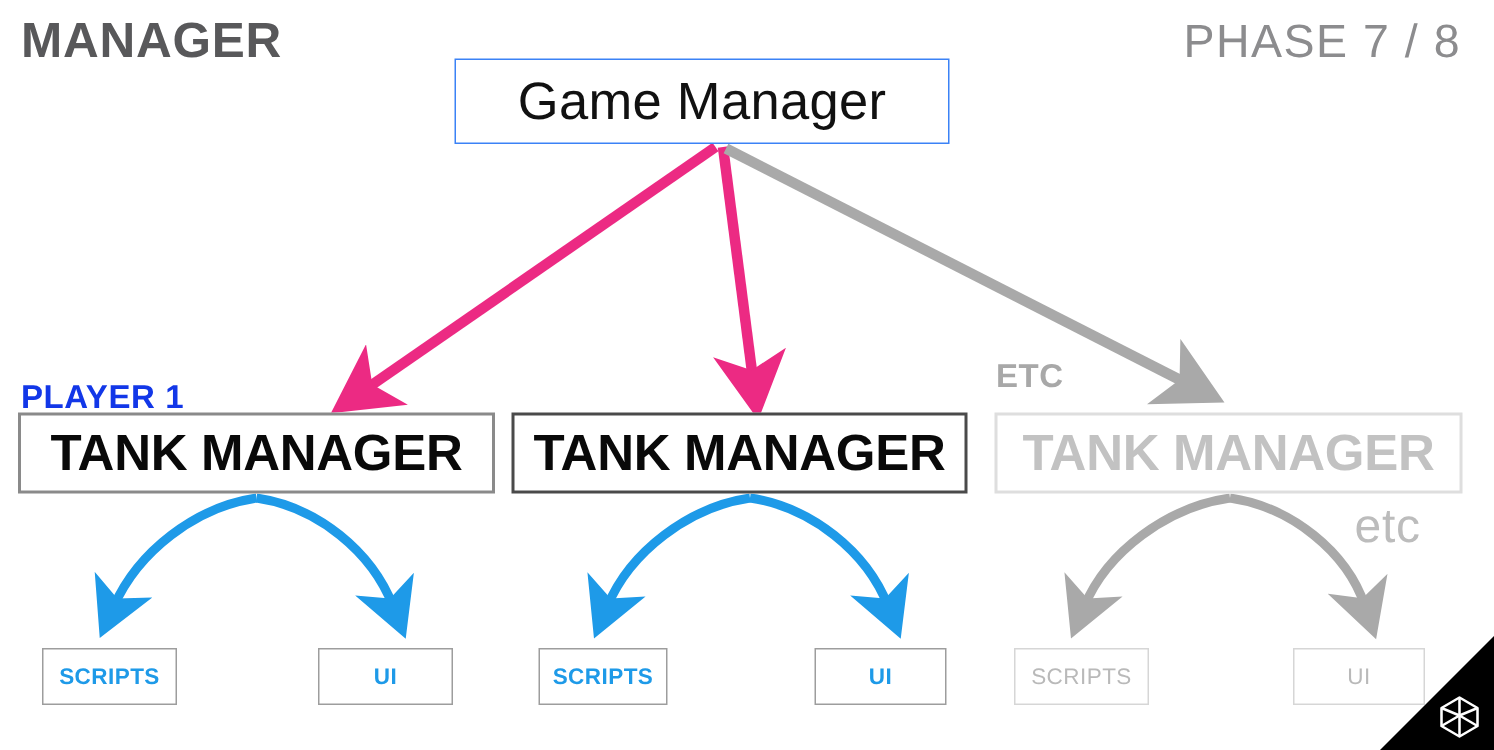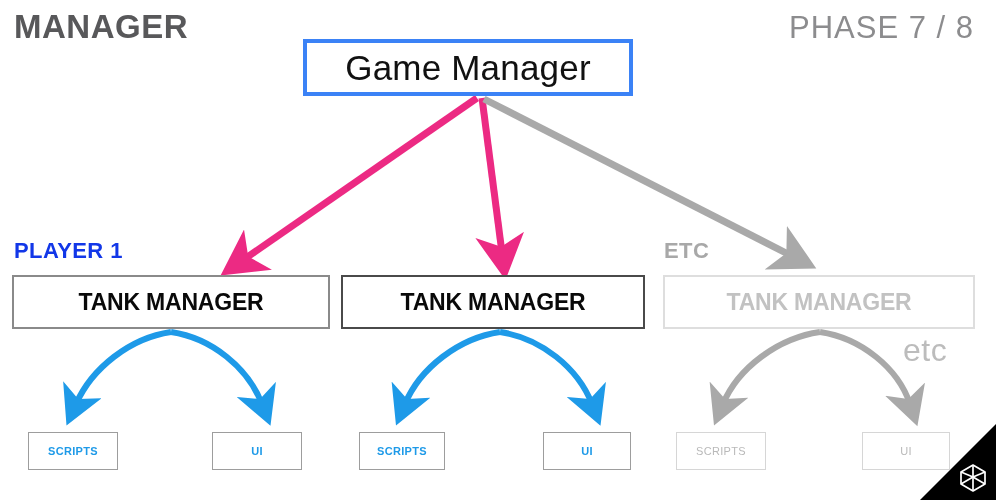--- a/index.html
+++ b/index.html
@@ -45,57 +45,57 @@
     margin-left: 43px;
   }
 
   
   .gm-box {
     position: absolute;
     left: 303px;
     top: 39px;
     width: 330px;
     height: 57px;
-    border: 4px solid #3b82f6;
+    border: 1px solid #3b82f6;
     background: #ffffff;
     box-sizing: border-box;
     display: flex;
     align-items: center;
     justify-content: center;
   }
   .gm-box .label {
     font-size: 35px;
     color: #111111;
     letter-spacing: 0.2px;
   }
 
   
   .col-label {
     position: absolute;
     font-size: 22px;
     font-weight: bold;
     letter-spacing: 0.4px;
   }
-  .col-label.p1 { left: 14px;  top: 238px; color: #1237e8; }
+  .col-label.p1 { left: 14px;  top: 252px; color: #1237e8; }
   .col-label.p2 { left: 342px; top: 238px; color: #f4471b; }
   .col-label.etc { left: 664px; top: 238px; color: #a8a8a8; }
 
   
   .tm-box {
     position: absolute;
     top: 275px;
     height: 54px;
     box-sizing: border-box;
     background: #ffffff;
     display: flex;
     align-items: center;
     justify-content: center;
   }
   .tm-box .label {
-    font-size: 23px;
+    font-size: 34px;
     font-weight: bold;
     letter-spacing: -0.2px;
   }
   .tm-box.c1 { left: 12px;  width: 318px; border: 2px solid #8a8a8a; }
   .tm-box.c2 { left: 341px; width: 304px; border: 2px solid #4a4a4a; }
   .tm-box.c3 { left: 663px; width: 312px; border: 2px solid #dedede; }
   .tm-box.c1 .label, .tm-box.c2 .label { color: #090909; }
   .tm-box.c3 .label { color: #c2c2c2; }
 
   
@@ -103,21 +103,21 @@
     position: absolute;
     top: 432px;
     height: 38px;
     box-sizing: border-box;
     background: #ffffff;
     display: flex;
     align-items: center;
     justify-content: center;
   }
   .leaf-box .label {
-    font-size: 11px;
+    font-size: 15px;
     font-weight: bold;
     letter-spacing: 0.3px;
   }
   .leaf-box.active { border: 1px solid #9d9d9d; }
   .leaf-box.active .label { color: #1e9ae8; }
   .leaf-box.muted  { border: 1px solid #d6d6d6; }
   .leaf-box.muted .label { color: #b9b9b9; font-weight: normal; }
 
   .leaf-b1 { left: 28px;  width: 90px; }
   .leaf-b2 { left: 212px; width: 90px; }

